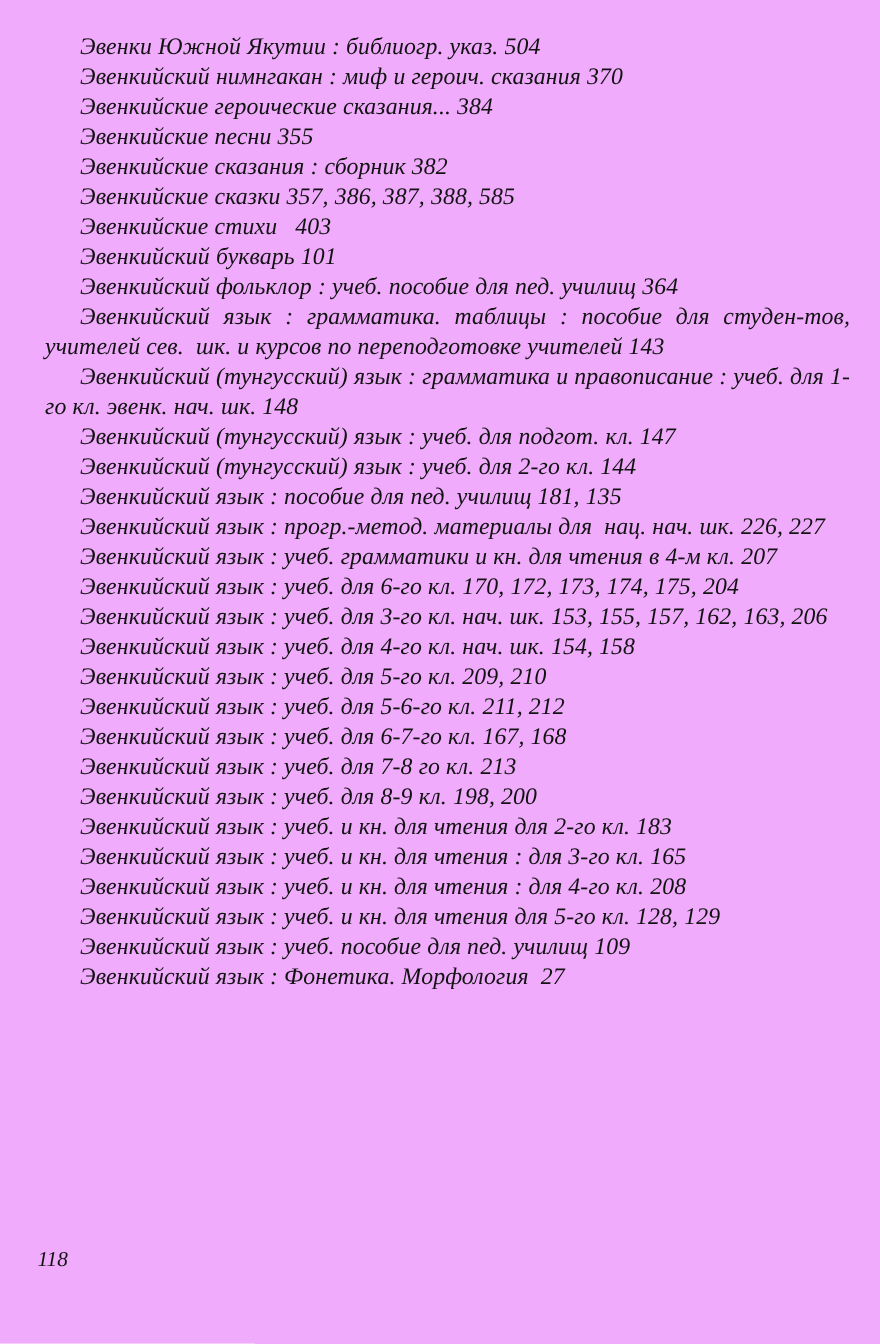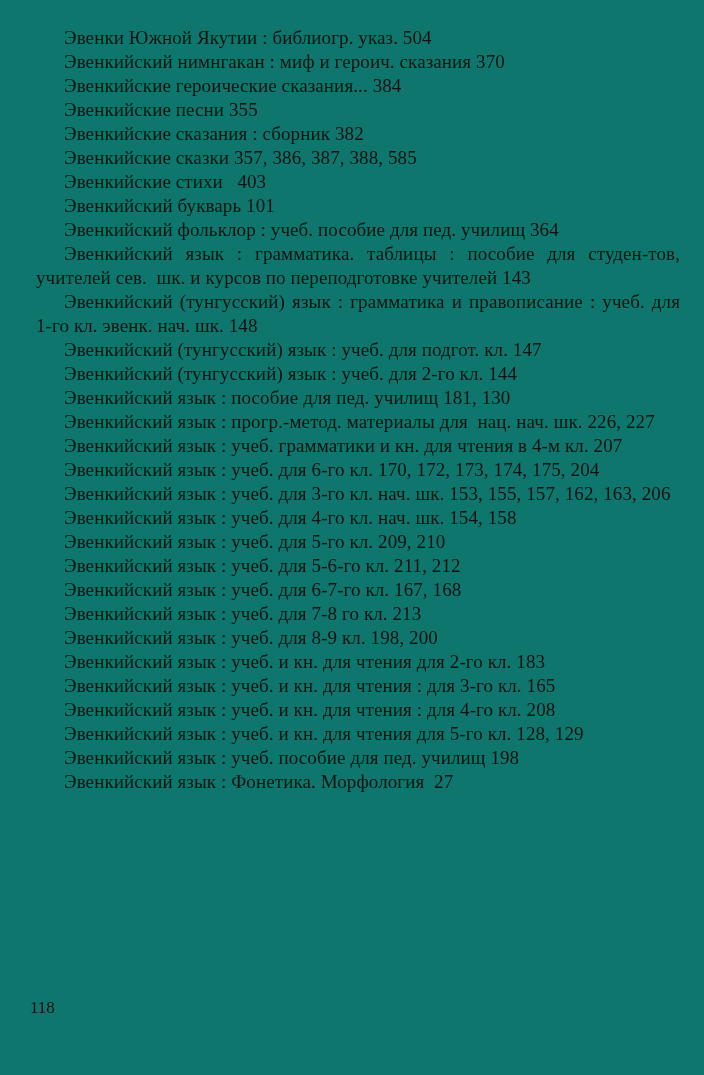--- a/index.html
+++ b/index.html
@@ -4,24 +4,25 @@
 <style>
   html, body {
     margin: 0;
     padding: 0;
     background: #ffffff;
   }
   .page {
     position: relative;
     width: 704px;
     height: 1075px;
-    background: #0f766e;
+    background: #f0abfc;
     overflow: hidden;
     font-family: "Liberation Serif", "DejaVu Serif", serif;
     color: #121212;
+    font-style: italic;
   }
   .content {
     position: absolute;
     top: 26px;
     left: 36px;
     right: 24px;
   }
   .entry {
     margin: 0;
     padding: 0;
@@ -52,32 +53,32 @@
       <p class="entry">Эвенкийские песни 355</p>
       <p class="entry">Эвенкийские сказания : сборник 382</p>
       <p class="entry">Эвенкийские сказки 357, 386, 387, 388, 585</p>
       <p class="entry">Эвенкийские стихи&nbsp;&nbsp; 403</p>
       <p class="entry">Эвенкийский букварь 101</p>
       <p class="entry">Эвенкийский фольклор : учеб. пособие для пед. училищ 364</p>
       <p class="entry">Эвенкийский язык : грамматика. таблицы : пособие для студен-тов, учителей сев.&nbsp; шк. и курсов по переподготовке учителей 143</p>
       <p class="entry">Эвенкийский (тунгусский) язык : грамматика и правописание : учеб. для 1-го кл. эвенк. нач. шк. 148</p>
       <p class="entry">Эвенкийский (тунгусский) язык : учеб. для подгот. кл. 147</p>
       <p class="entry">Эвенкийский (тунгусский) язык : учеб. для 2-го кл. 144</p>
-      <p class="entry">Эвенкийский язык : пособие для пед. училищ 181, 130</p>
+      <p class="entry">Эвенкийский язык : пособие для пед. училищ 181, 135</p>
       <p class="entry">Эвенкийский язык : прогр.-метод. материалы для&nbsp; нац. нач. шк. 226, 227</p>
       <p class="entry">Эвенкийский язык : учеб. грамматики и кн. для чтения в 4-м кл. 207</p>
       <p class="entry">Эвенкийский язык : учеб. для 6-го кл. 170, 172, 173, 174, 175, 204</p>
       <p class="entry">Эвенкийский язык : учеб. для 3-го кл. нач. шк. 153, 155, 157, 162, 163, 206</p>
       <p class="entry">Эвенкийский язык : учеб. для 4-го кл. нач. шк. 154, 158</p>
       <p class="entry">Эвенкийский язык : учеб. для 5-го кл. 209, 210</p>
       <p class="entry">Эвенкийский язык : учеб. для 5-6-го кл. 211, 212</p>
       <p class="entry">Эвенкийский язык : учеб. для 6-7-го кл. 167, 168</p>
       <p class="entry">Эвенкийский язык : учеб. для 7-8 го кл. 213</p>
       <p class="entry">Эвенкийский язык : учеб. для 8-9 кл. 198, 200</p>
       <p class="entry">Эвенкийский язык : учеб. и кн. для чтения для 2-го кл. 183</p>
       <p class="entry">Эвенкийский язык : учеб. и кн. для чтения : для 3-го кл. 165</p>
       <p class="entry">Эвенкийский язык : учеб. и кн. для чтения : для 4-го кл. 208</p>
       <p class="entry">Эвенкийский язык : учеб. и кн. для чтения для 5-го кл. 128, 129</p>
-      <p class="entry">Эвенкийский язык : учеб. пособие для пед. училищ 198</p>
+      <p class="entry">Эвенкийский язык : учеб. пособие для пед. училищ 109</p>
       <p class="entry">Эвенкийский язык : Фонетика. Морфология&nbsp; 27</p>
     </div>
   <div class="page-number">118</div>
 </div>
 
 </body></html>

